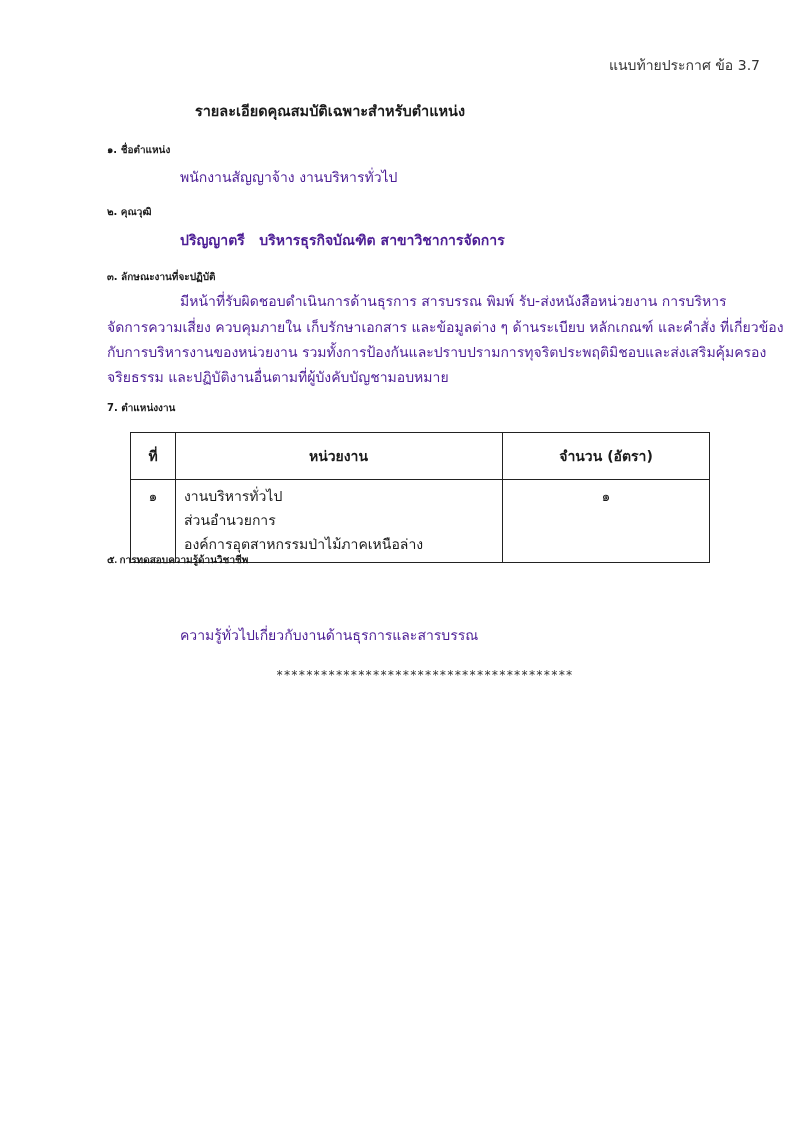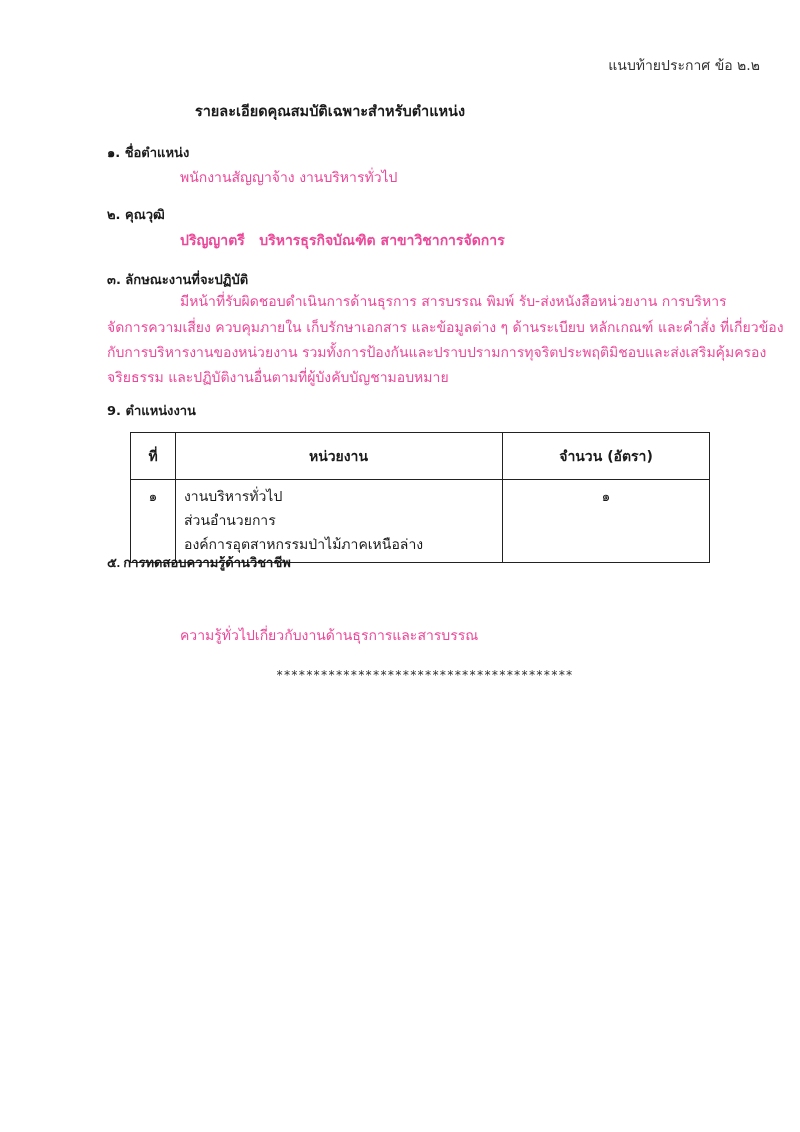--- a/index.html
+++ b/index.html
@@ -1,36 +1,36 @@
 <!DOCTYPE html>
 <html><head>
 <meta charset="utf-8">
 <style>
   html, body { margin: 0; padding: 0; background: #ffffff; }
   body { width: 800px; height: 1132px; position: relative; overflow: hidden;
          font-family: "DejaVu Sans", "Liberation Sans", sans-serif; color: #1a1a1a; }
   .abs { position: absolute; white-space: nowrap; }
   .ref { top: 54px; right: 40px; font-size: 14px; color: #333; }
   .title { top: 99px; left: 0; width: 660px; text-align: center; font-size: 14.5px; font-weight: bold; }
-  .heading { font-size: 13px; font-weight: bold; left: 107px; }
-  .body-line { font-size: 14px; color: #ec4899; }
+  .heading { font-size: 10px; font-weight: bold; left: 107px; }
+  .body-line { font-size: 14px; color: #4c1d95; }
   .indent { left: 180px; }
   table.units { position: absolute; left: 130px; top: 432px; width: 580px; border-collapse: collapse; font-size: 14px; }
   table.units th, table.units td { border: 1.5px solid #222; }
   table.units th { height: 44px; font-weight: bold; text-align: center; vertical-align: middle; }
   table.units td { height: 77px; vertical-align: top; padding-top: 4px; line-height: 24px; }
   .col-no { width: 42px; text-align: center; }
   .col-unit { width: 317px; padding-left: 8px; margin-top: 40px; }
   .col-count { text-align: center; }
   .stars { top: 668px; left: 276px; width: 298px; font-size: 12px; letter-spacing: 0.2px; color: #333; font-family: "DejaVu Sans Mono", monospace; overflow: hidden; }
 </style>
 </head>
 <body>
 
-<div class="abs ref">แนบท้ายประกาศ ข้อ ๒.๒</div>
+<div class="abs ref">แนบท้ายประกาศ ข้อ 3.7</div>
 <div class="abs title">รายละเอียดคุณสมบัติเฉพาะสำหรับตำแหน่ง</div>
 
 <div>
   <div class="abs heading" style="top:142px;">๑. ชื่อตำแหน่ง</div>
   <div class="abs body-line indent" style="top:166px;">พนักงานสัญญาจ้าง งานบริหารทั่วไป</div>
 </div>
 
 <div>
   <div class="abs heading" style="top:204px;">๒. คุณวุฒิ</div>
   <div class="abs body-line indent" style="top:229px; white-space:pre;font-weight:bold;">ปริญญาตรี   บริหารธุรกิจบัณฑิต สาขาวิชาการจัดการ</div>
@@ -38,21 +38,21 @@
 
 <div>
   <div class="abs heading" style="top:269px;text-align:center;">๓. ลักษณะงานที่จะปฏิบัติ</div>
   <div class="abs body-line" style="top:290px; left:180px;">มีหน้าที่รับผิดชอบดำเนินการด้านธุรการ สารบรรณ พิมพ์ รับ-ส่งหนังสือหน่วยงาน การบริหาร</div>
   <div class="abs body-line" style="top:316px; left:107px;">จัดการความเสี่ยง ควบคุมภายใน เก็บรักษาเอกสาร และข้อมูลต่าง ๆ ด้านระเบียบ หลักเกณฑ์ และคำสั่ง ที่เกี่ยวข้อง</div>
   <div class="abs body-line" style="top:341px; left:107px;">กับการบริหารงานของหน่วยงาน รวมทั้งการป้องกันและปราบปรามการทุจริตประพฤติมิชอบและส่งเสริมคุ้มครอง</div>
   <div class="abs body-line" style="top:366px; left:107px;">จริยธรรม และปฏิบัติงานอื่นตามที่ผู้บังคับบัญชามอบหมาย</div>
 </div>
 
 <div>
-  <div class="abs heading" style="top:400px;">9. ตำแหน่งงาน</div>
+  <div class="abs heading" style="top:400px;">7. ตำแหน่งงาน</div>
   <table class="units">
     <thead>
       <tr>
         <th class="col-no">ที่</th>
         <th class="col-unit" style="padding-left:0;">หน่วยงาน</th>
         <th class="col-count">จำนวน (อัตรา)</th>
       </tr>
     </thead>
     <tbody>
       <tr>

